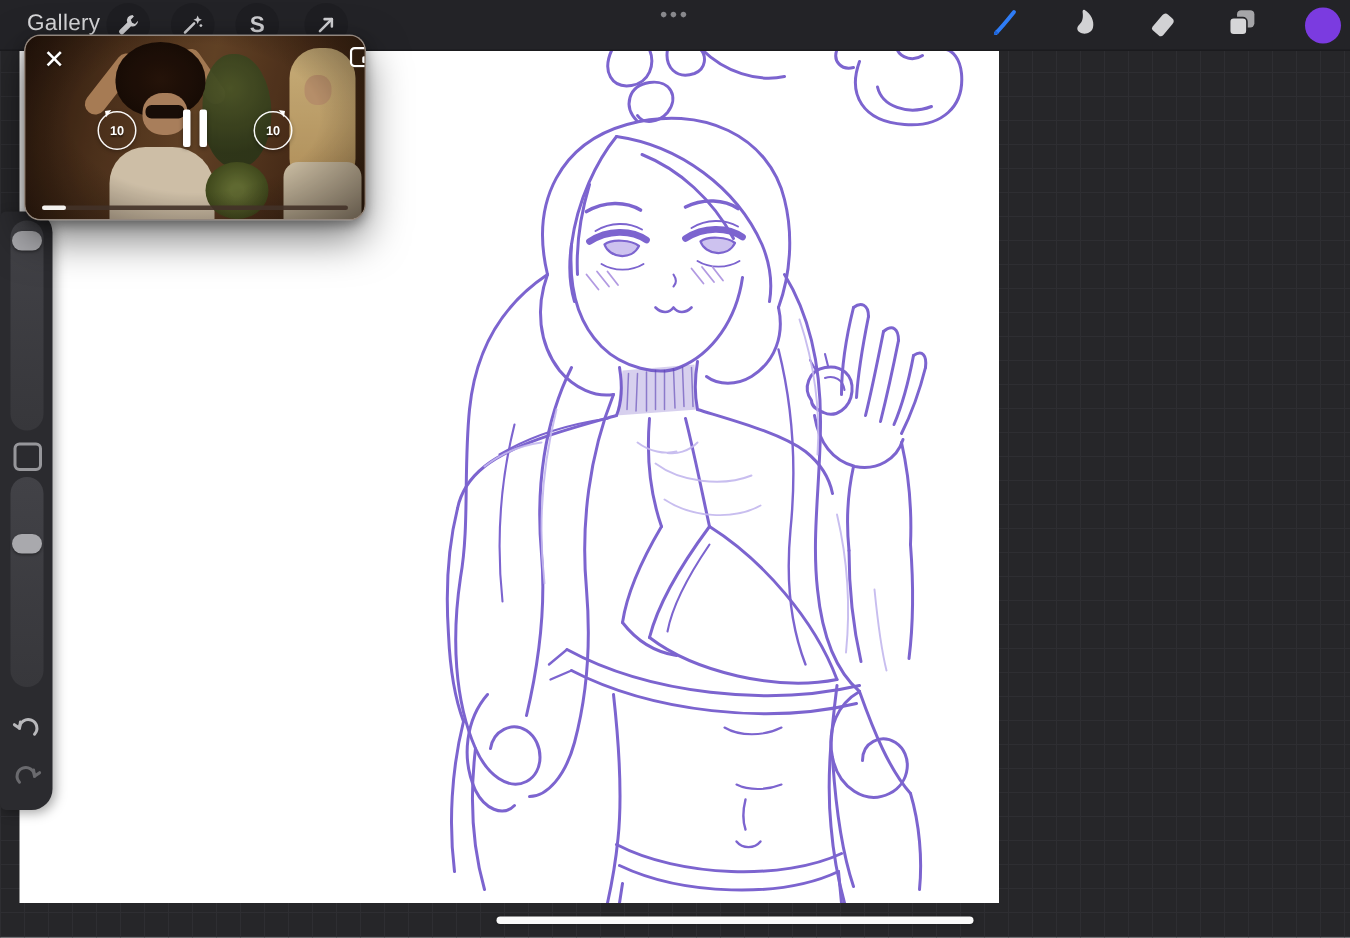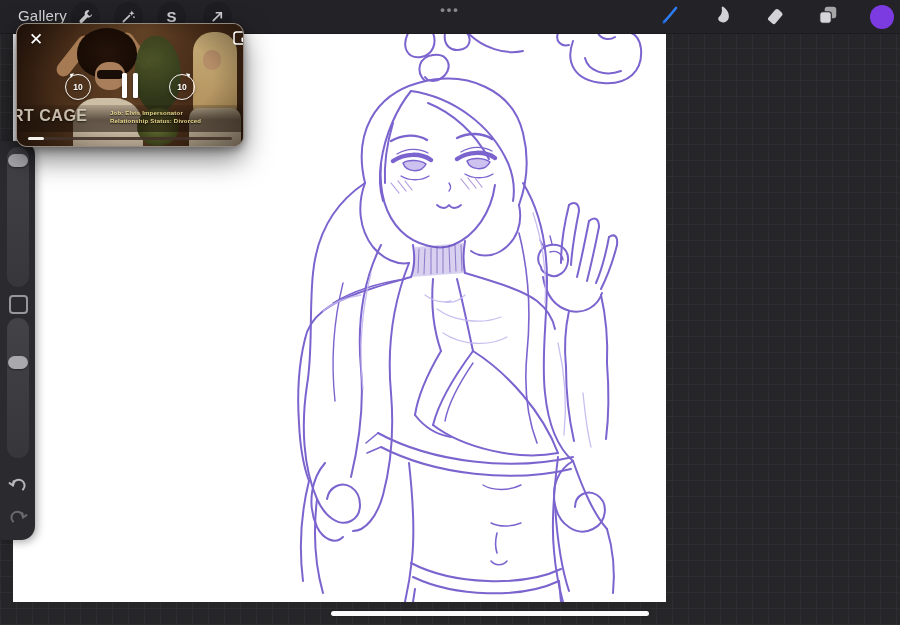--- a/index.html
+++ b/index.html
@@ -382,25 +382,18 @@
       </svg>
   </div>
 
   <div class="skip-btn skip-back">10</div>
   <div class="pause-btn">
     <span class="pause-bar"></span>
     <span class="pause-bar"></span>
   </div>
   <div class="skip-btn skip-fwd">10</div>
 
-  <div class="lower-third">
-    <div class="lt-title">RT CAGE</div>
-    <div class="lt-lines">
-      <span class="lt-line">Job: Elvis Impersonator</span>
-      <span class="lt-line">Relationship Status: Divorced</span>
-    </div>
-  </div>
   <div class="pip-progress">
     <div class="pip-progress-fill" style="width: 8%;"></div>
   </div>
 </div>
 
 <div class="home-bar"></div>
 
 </body></html>

